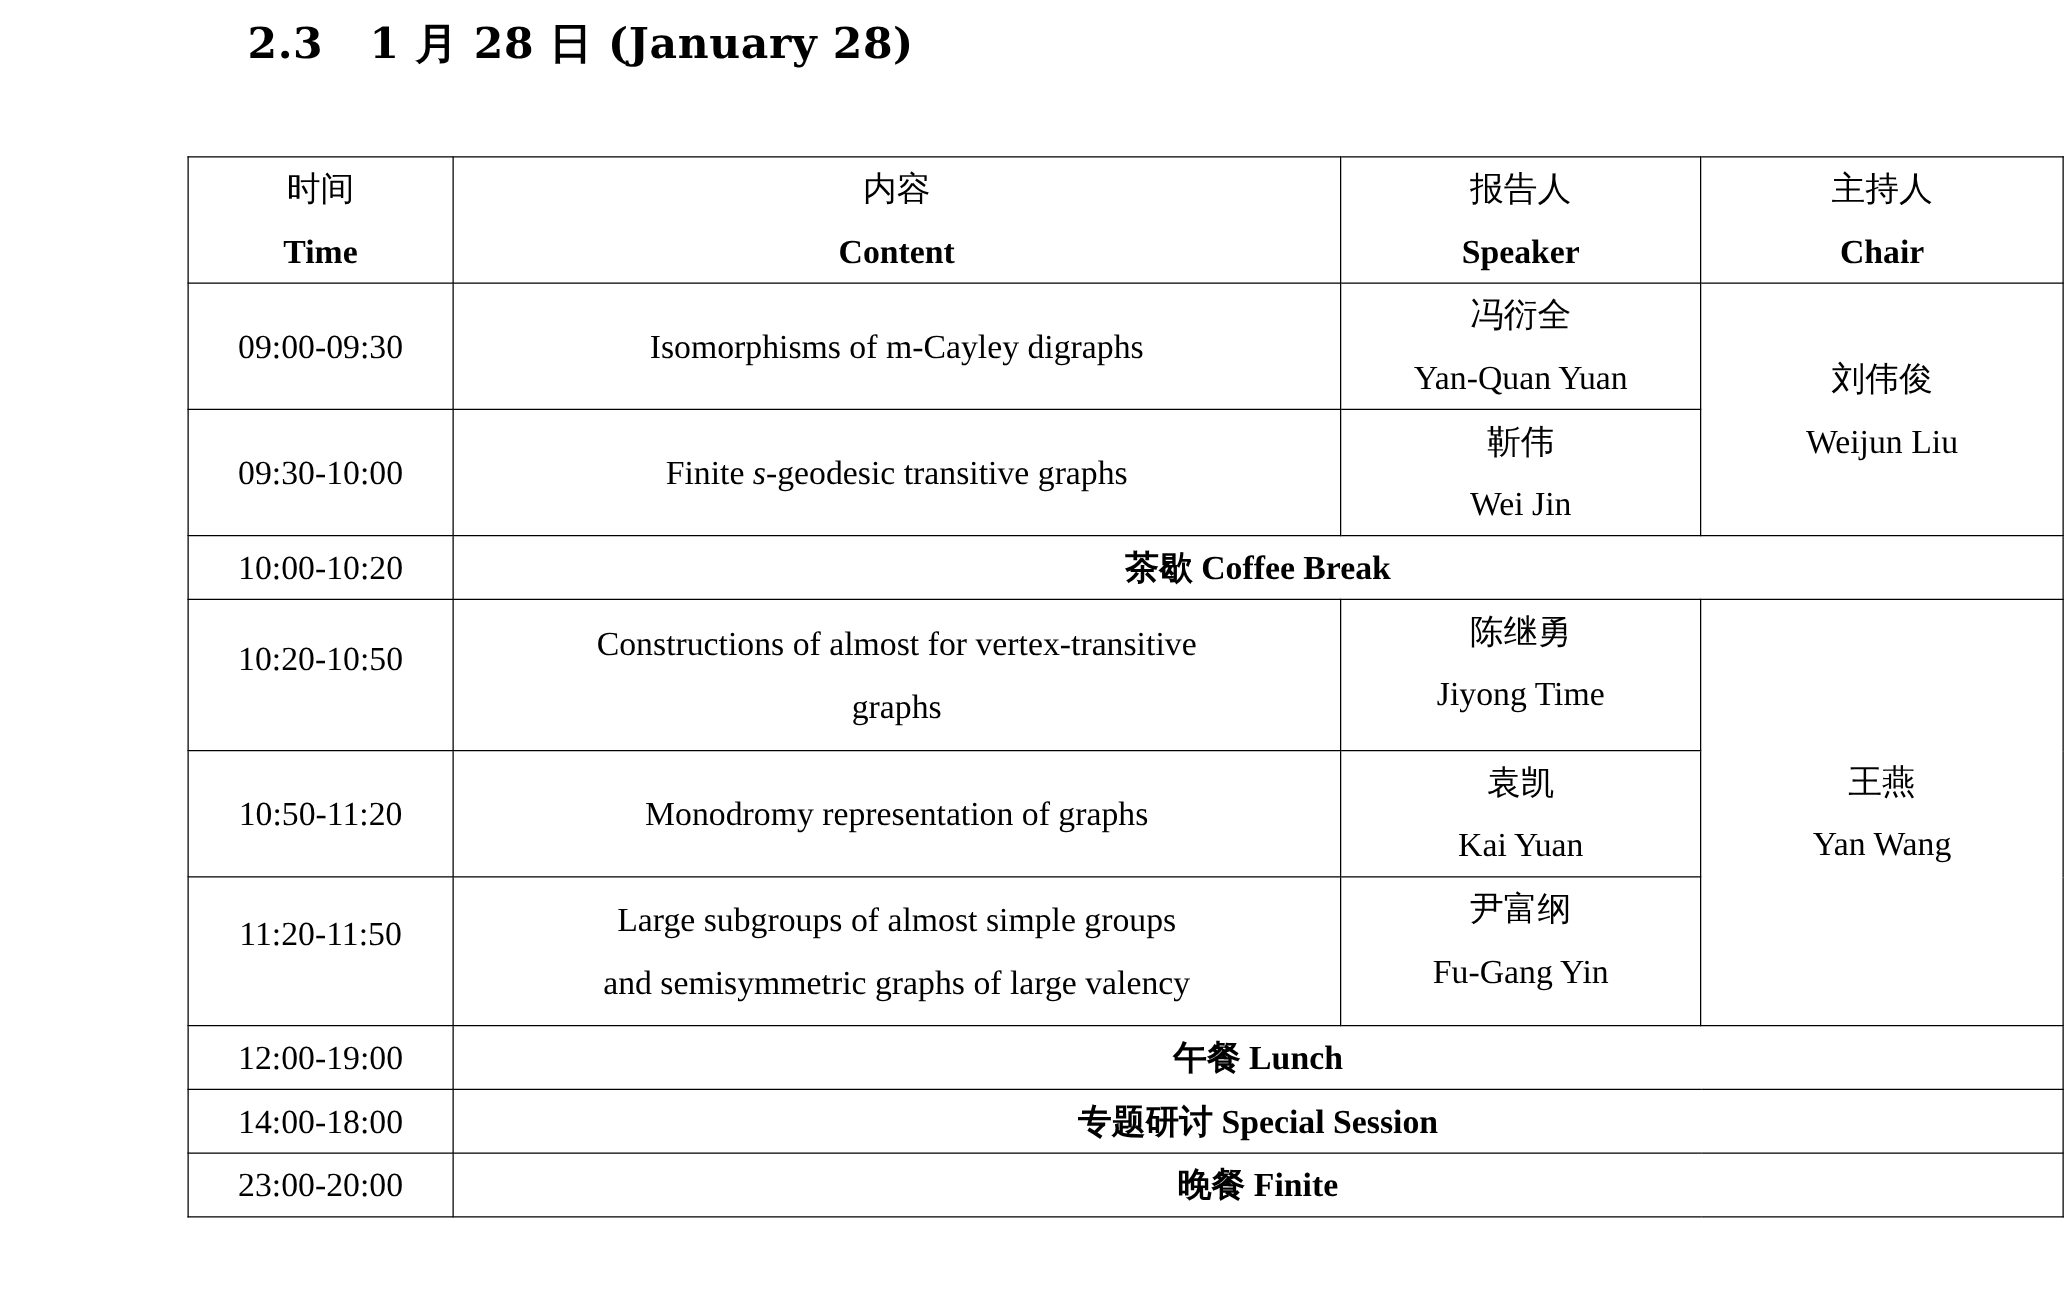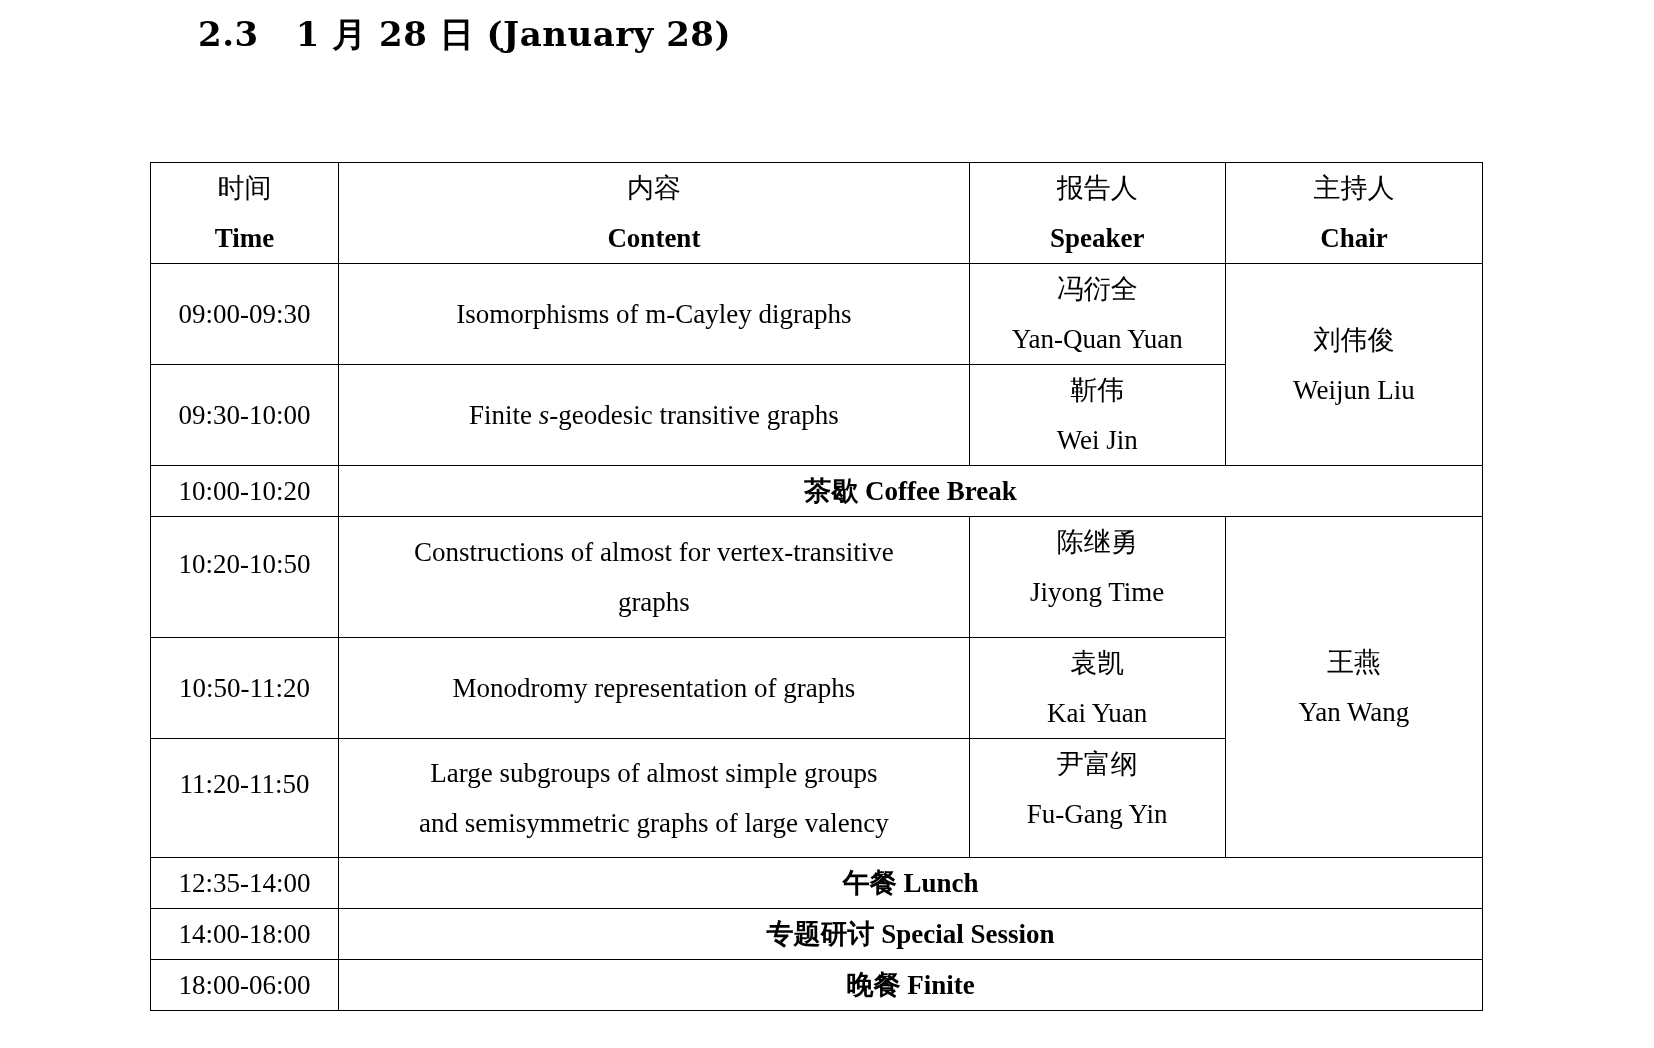--- a/index.html
+++ b/index.html
@@ -1,21 +1,21 @@
 <!DOCTYPE html>
 <html><head>
 <meta charset="utf-8">
 <style>
   html, body { margin:0; padding:0; background:#ffffff; }
   body { width:1654px; height:1048px; position:relative; overflow:hidden;
          font-family:"DejaVu Serif","Liberation Serif",serif; color:#000; }
   .heading { position:absolute; left:150px; top:12px; font-size:34px; font-weight:bold;
              font-family:"DejaVu Serif",serif; white-space:pre; letter-spacing:0.5px;margin-left:48px; }
   table.sched { position:absolute; left:150px; top:125px; border-collapse:collapse;
-                width:1333px; table-layout:fixed;margin-top:37px; }
+                width:1501px; table-layout:fixed; }
   table.sched td { border:1.5px solid #000; text-align:center; vertical-align:middle;
                    font-size:27px; line-height:50px; padding:0; font-family:"Liberation Serif",serif; }
   .c-time { width:188px; }
   .c-content { width:630px; }
   .c-speaker { width:256px; }
   .c-chair { width:257px; }
   .hdr td { height:99px; font-weight:bold; }
   .hdr .cn { font-weight:normal; display:block; }
   .bold { font-weight:bold; }
   .r-talk1 { height:99px; }
@@ -115,25 +115,25 @@
           <span class="line">Large subgroups of almost simple groups</span>
           <span class="line">and semisymmetric graphs of large valency</span>
         </td>
     <td style="vertical-align:top;">
           <span class="line">尹富纲</span>
           <span class="line">Fu-Gang Yin</span>
         </td>
   </tr>
 
   <tr class="r-short">
-    <td>12:35-14:00</td>
+    <td>12:00-19:00</td>
     <td colspan="3" class="bold">午餐 Lunch</td>
   </tr>
   <tr class="r-short">
     <td>14:00-18:00</td>
     <td colspan="3" class="bold">专题研讨 Special Session</td>
   </tr>
   <tr class="r-short">
-    <td>18:00-06:00</td>
+    <td>23:00-20:00</td>
     <td colspan="3" class="bold">晚餐 Finite</td>
   </tr>
 </tbody>
   </table>
 
 </body></html>

